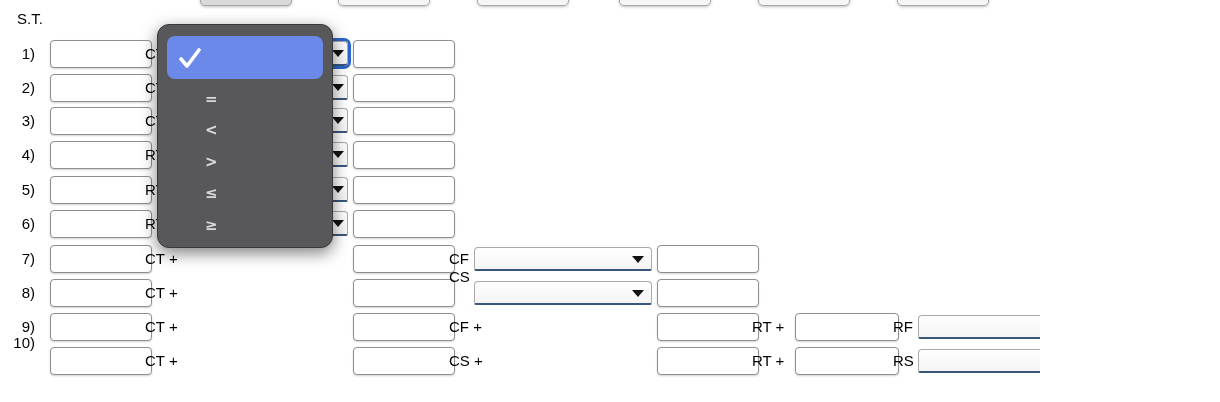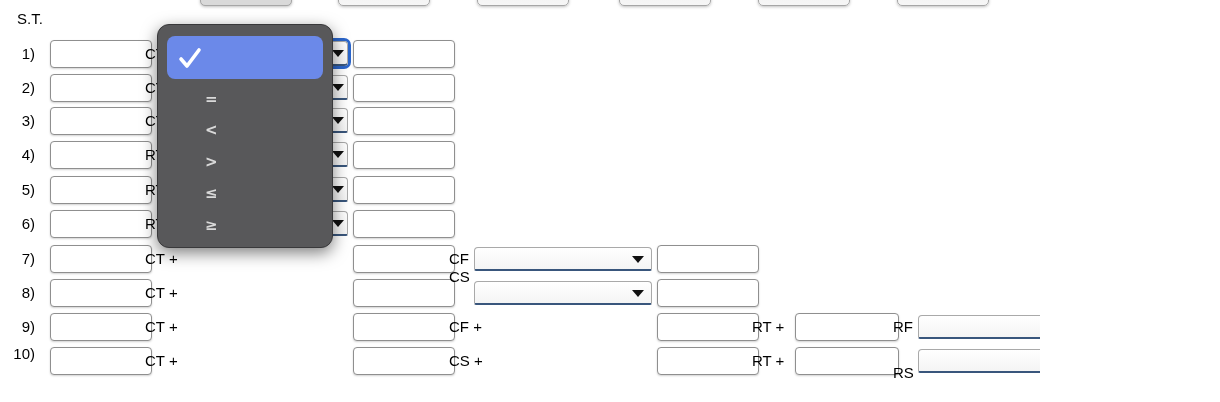--- a/index.html
+++ b/index.html
@@ -134,29 +134,29 @@
   <input class="ibox" style="left: 657px; top: 313px;" value="">
   <span class="lbl" style="left:752px;top:317px">RT +</span>
   <input class="ibox" style="left: 795px; top: 313px; width: 94px;" value="">
   <span class="lbl" style="left:893px;top:317px">RF</span>
   <div class="sel" style="left:918px;top:315px;width:177px">
       <span class="selval"></span>
       <span class="arrow"></span>
     </div>
   <input class="ibox" style="left: 1100px; top: 313px; width: 96px;" value="">
 
-  <span class="num" style="top:344px">10)</span>
+  <span class="num" style="top:333px">10)</span>
   <input class="ibox" style="left: 50px; top: 347px;" value="">
   <span class="lbl" style="left:145px;top:351px">CT +</span>
   <input class="ibox" style="left: 353px; top: 347px;" value="">
   <span class="lbl" style="left:449px;top:351px">CS +</span>
   <input class="ibox" style="left: 657px; top: 347px;" value="">
   <span class="lbl" style="left:752px;top:351px">RT +</span>
   <input class="ibox" style="left: 795px; top: 347px; width: 94px;" value="">
-  <span class="lbl" style="left:893px;top:363px">RS</span>
+  <span class="lbl" style="left:893px;top:351px">RS</span>
   <div class="sel" style="left:918px;top:349px;width:177px">
       <span class="selval"></span>
       <span class="arrow"></span>
     </div>
   <input class="ibox" style="left: 1100px; top: 347px; width: 96px;" value="">
 
   <div id="opmenu">
     <div class="sel-item">
       <svg width="26" height="26" viewBox="0 0 26 26">
         <polyline points="4,14 10,21 22,5" fill="none" stroke="#ffffff" stroke-width="3.6" stroke-linecap="round" stroke-linejoin="round"></polyline>

